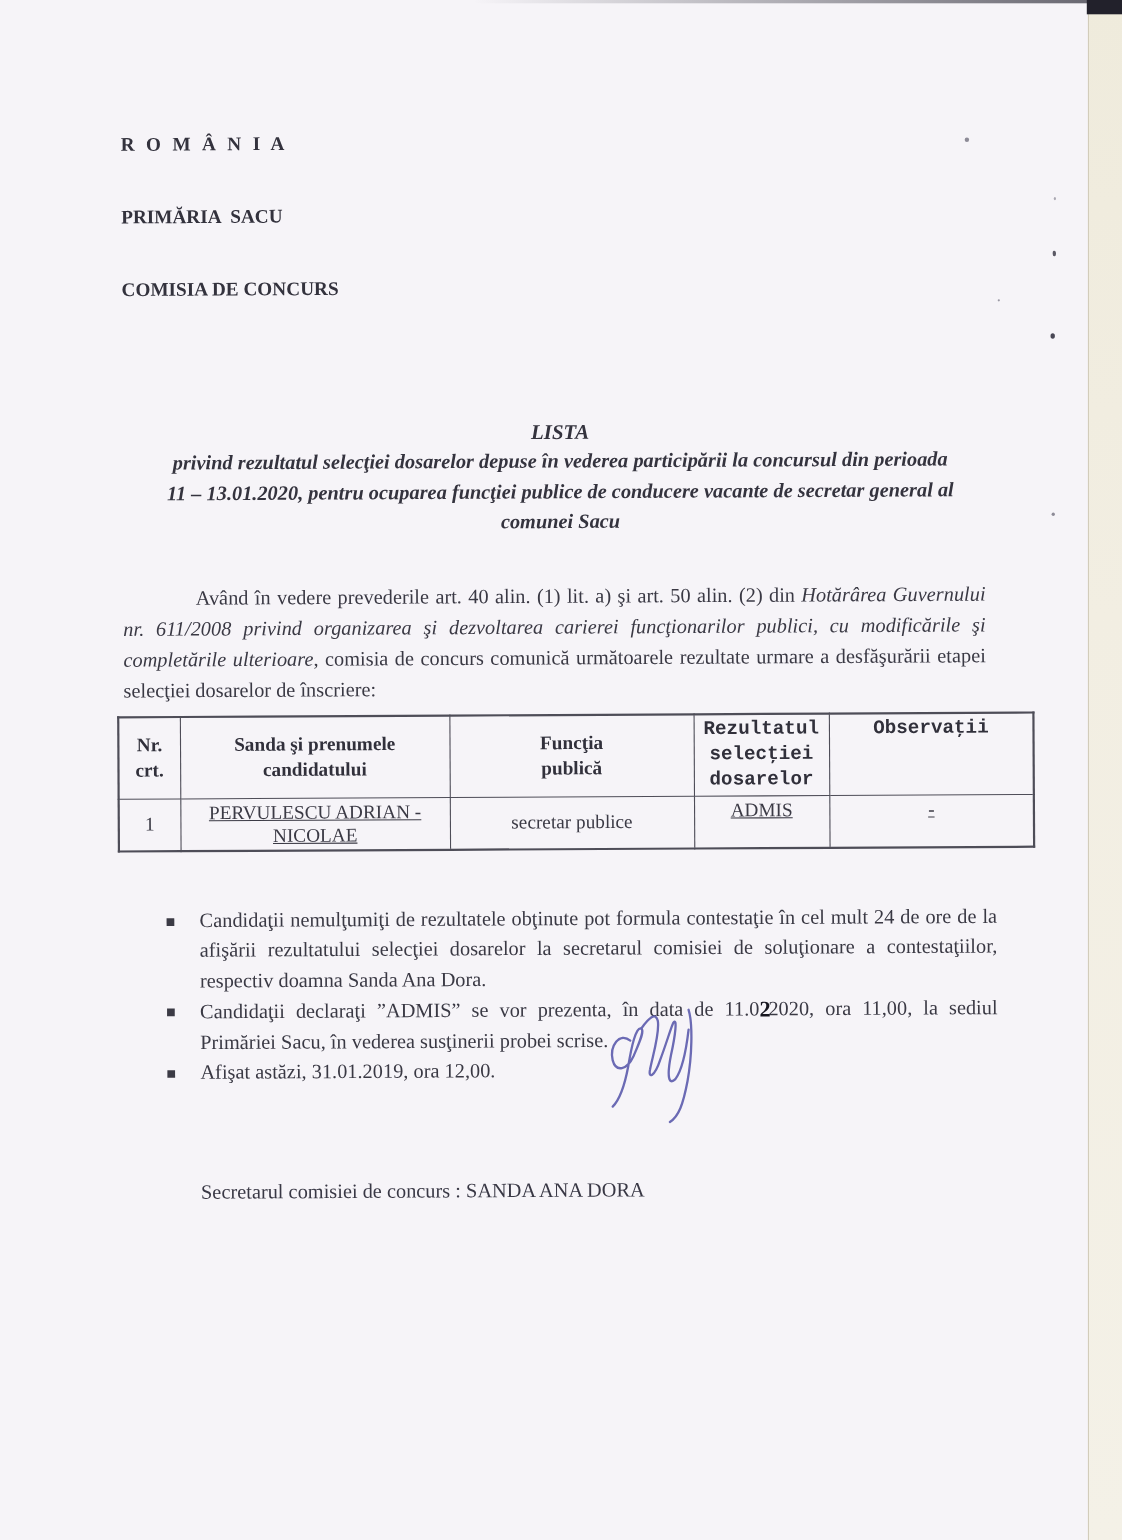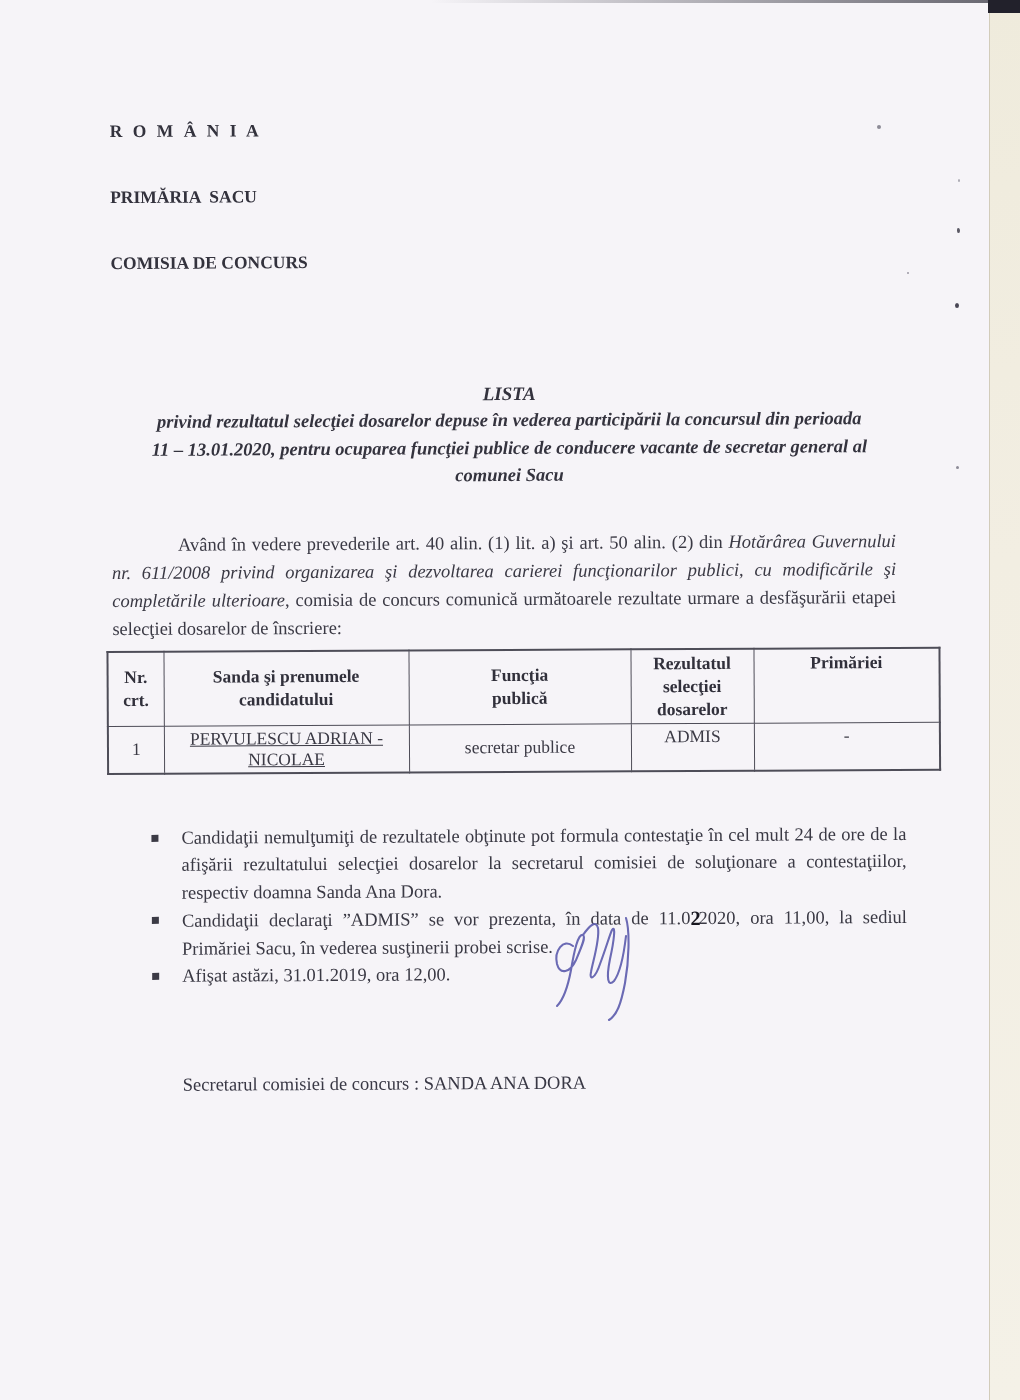--- a/index.html
+++ b/index.html
@@ -77,23 +77,23 @@
   }
   table.results{border:2.5px solid #4e4d58;}
   th{white-space:pre-line;font-weight:bold;color:#31303b;line-height:23px;}
   .col-nr{width:56px;}
   .col-name{width:245px;}
   .col-func{width:222px;}
   .col-res{width:123px;}
   .col-obs{width:186px;}
   tr.head-row{height:72px;}
   tr.data-row{height:44px;}
-  th.top-al{vertical-align:top;padding-top:4px;}
+  th.top-al{vertical-align:top;padding-top:4px;font-family:Liberation Mono, monospace;}
   td.name-cell{text-align:left;padding-left:10px;line-height:21px;text-decoration:underline;}
-  td.res-cell,td.obs-cell{vertical-align:top;padding-top:2px;}
+  td.res-cell,td.obs-cell{vertical-align:top;padding-top:2px;text-decoration:underline;}
   
   .bullets{margin:50px 115px 0 148px;font-size:18.5px;color:#3a3944;}
   .bullet-item{position:relative;padding-left:32px;text-align:justify;line-height:27.6px;}
   .bullet-marker{
     position:absolute;left:2px;top:10px;width:7px;height:7px;background:#3b3a45;
   }
   .ink-digit{
     font-weight:bold;color:#17161f;font-size:1.1em;
     letter-spacing:-1px;margin-right:-1px;position:relative;top:1px;
   }
@@ -143,21 +143,21 @@
         <tr class="head-row">
       <th>Nr.
 crt.</th>
       <th>Sanda şi prenumele
 candidatului</th>
       <th>Funcţia
 publică</th>
       <th class="top-al">Rezultatul
 selecţiei
 dosarelor</th>
-      <th class="top-al">Primăriei</th>
+      <th class="top-al">Observaţii</th>
     </tr>
     <tr class="data-row">
       <td>1</td>
       <td class="name-cell">PERVULESCU ADRIAN - NICOLAE</td>
       <td>secretar publice</td>
       <td class="res-cell">ADMIS</td>
       <td class="obs-cell">-</td>
     </tr>
   </tbody>
     </table>

